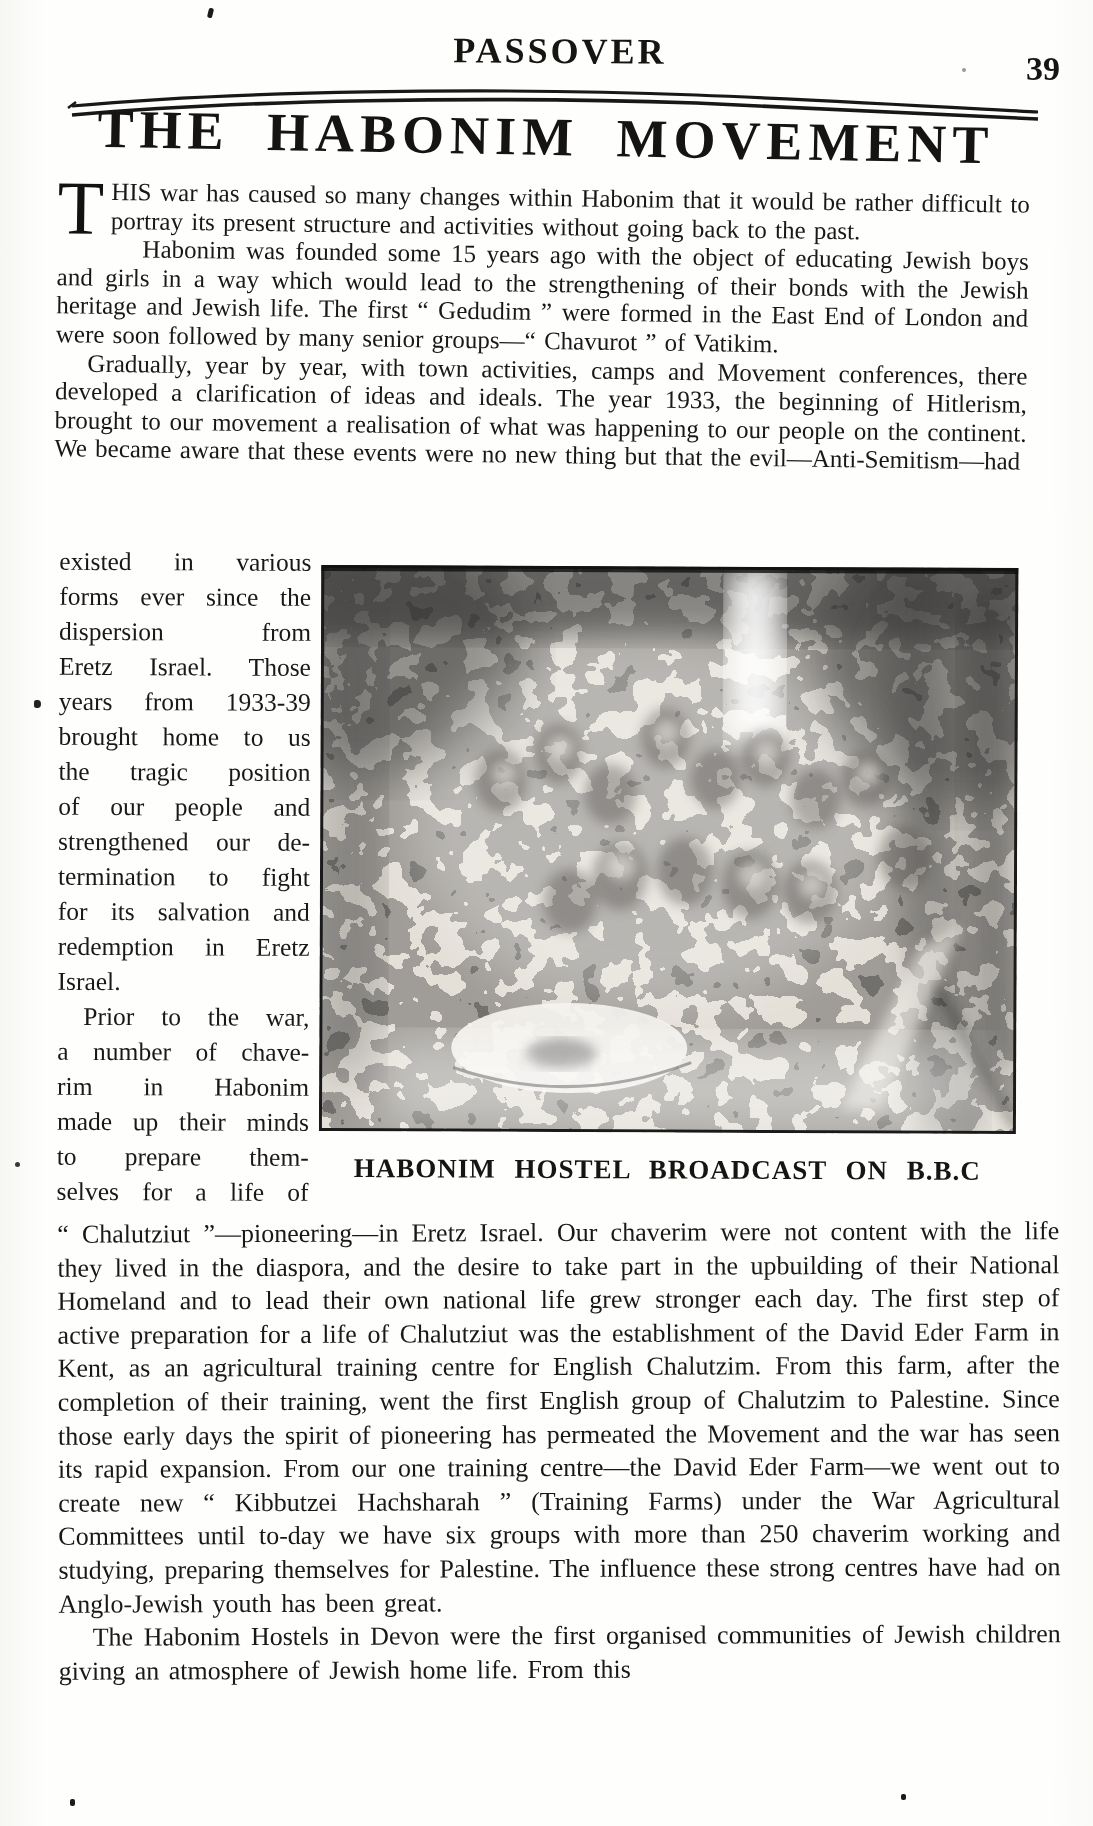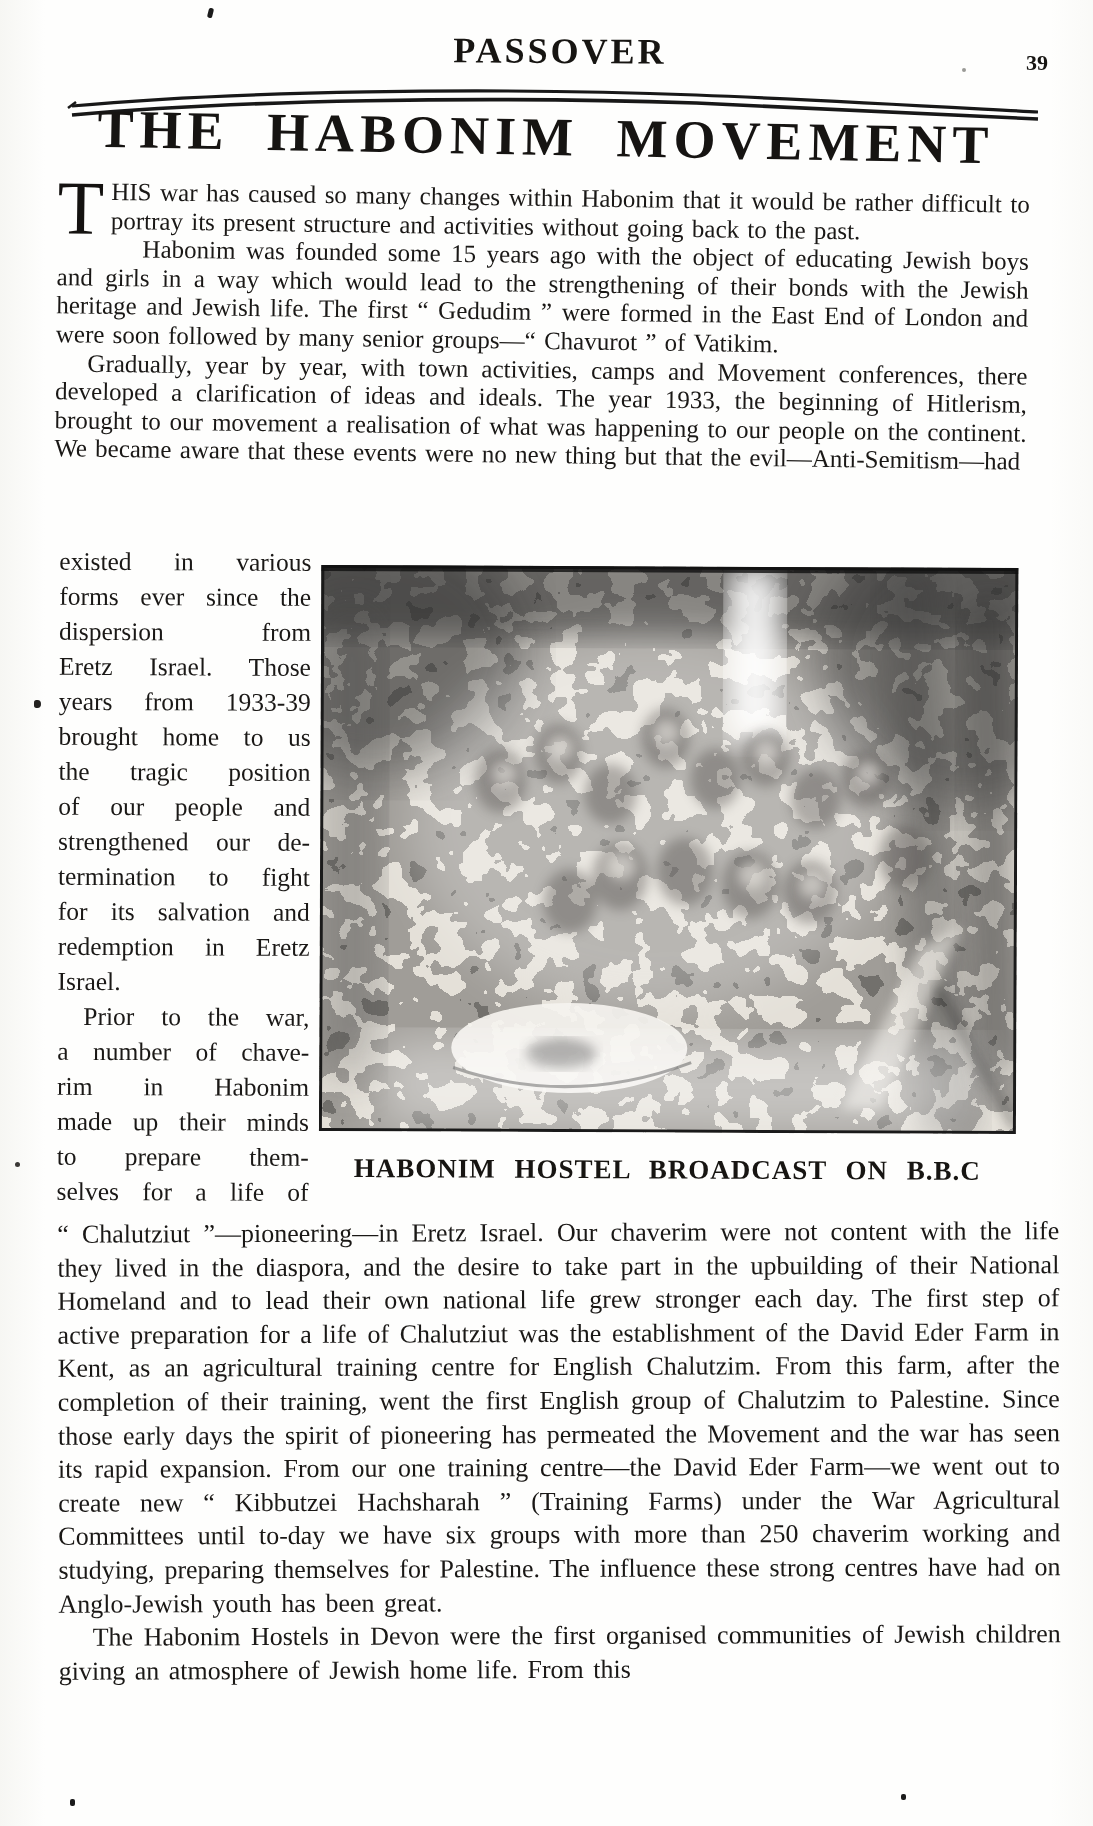--- a/index.html
+++ b/index.html
@@ -4,21 +4,21 @@
 <style>
   html,body{margin:0;padding:0;background:#888;}
   .page{
     position:relative; width:1083px; height:1826px; margin:0 auto;
     background:linear-gradient(90deg,#f6f6f3,#fefefd 45px,#fefefd 1050px,#f8f8f5);
     color:#1a1816; font-family:"Liberation Serif", serif; overflow:hidden;padding-left:27px;
   }
   .hdr{position:absolute; left:58px; top:30px; width:976px; height:92px;}
   .journal{display:block; text-align:center; font-size:36px; font-weight:bold;
     letter-spacing:3px; transform:translateX(14px) rotate(0.4deg); color:#171512;}
-  .pageno{position:absolute; left:968px; top:20px; font-size:22px; font-weight:bold; color:#171512;}
+  .pageno{position:absolute; left:968px; top:20px; font-size:34px; font-weight:bold; color:#171512;}
   .rule{position:absolute; left:8px; top:54px; width:978px; height:40px;}
   .title{
     position:absolute; left:58px; top:106px; width:976px; margin:0;
     text-align:center; font-size:54px; font-weight:bold; letter-spacing:6px; word-spacing:18px;
     transform:rotate(1.05deg); color:#161412; white-space:nowrap;
   }
   .toppara{
     position:absolute; left:58px; top:184px; width:972px;
     font-size:25px; line-height:28.6px; text-align:justify; word-spacing:2px;
     transform:rotate(0.8deg); transform-origin:50% 0;

